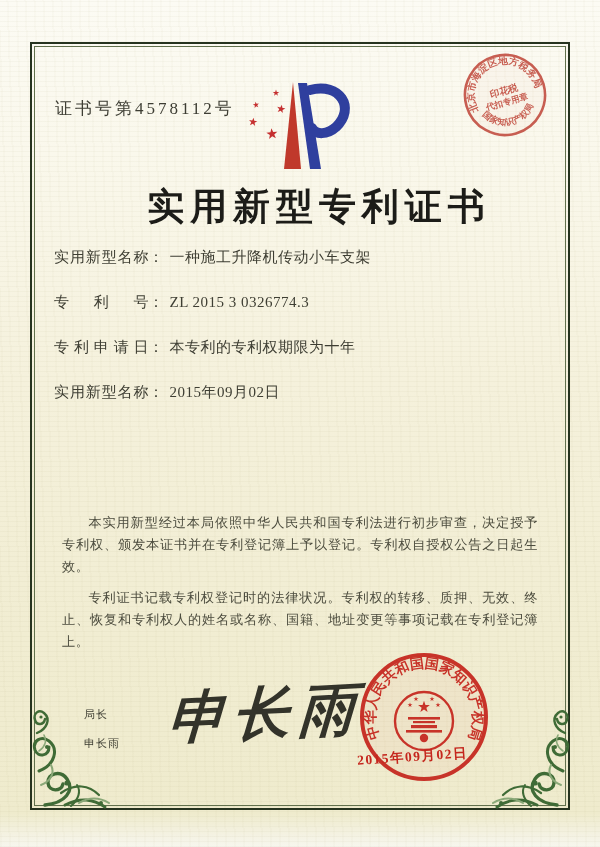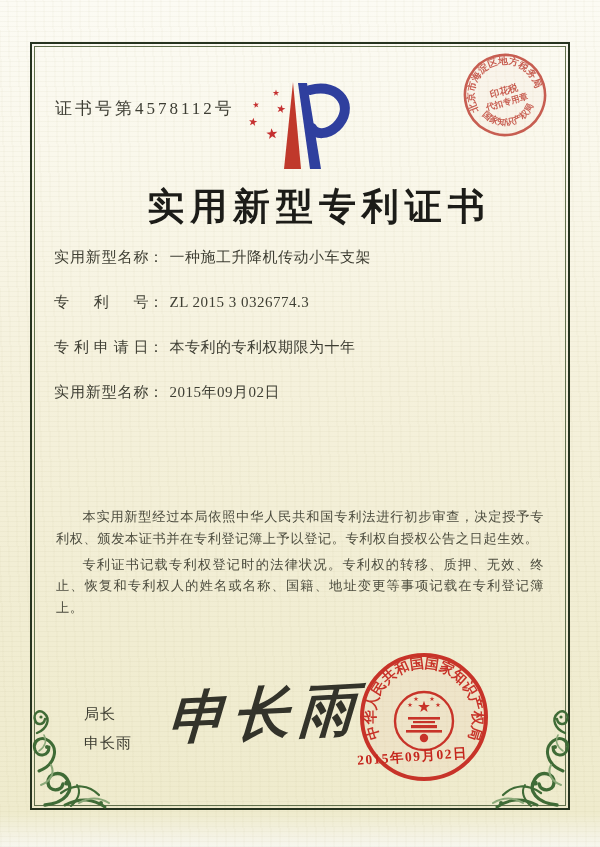--- a/index.html
+++ b/index.html
@@ -39,22 +39,22 @@
   .fields{position:absolute;left:54px;top:249px;right:50px;}
   .field-row{margin-bottom:28.5px;font-size:15px;color:#3e3e33;white-space:nowrap;line-height:16.5px;}
   .field-label{display:inline-block;width:6.3em;text-align:justify;text-align-last:justify;}
   .field-colon{display:inline-block;margin-right:6px;}
   .field-value{letter-spacing:.5px;}
   .body-text{
     position:absolute;left:52px;top:502px;width:496px;
     font-size:13.2px;line-height:21.8px;color:#4c4c3e;
     text-align:justify;letter-spacing:.6px;
   }
-  .body-text p{margin:4px;text-indent:2em;}
-  .signer{position:absolute;left:84px;top:700px;font-size:15px;color:#3b3b30;line-height:29px;letter-spacing:1px;}
+  .body-text p{margin:10px;text-indent:2em;}
+  .signer{position:absolute;left:84px;top:700px;font-size:11px;color:#3b3b30;line-height:29px;letter-spacing:1px;}
   .signature{
     position:absolute;left:168px;top:676px;
     font-size:57px;color:#33332a;font-style:italic;font-weight:600;
     transform:rotate(-3deg) skewX(-6deg);letter-spacing:8px;white-space:nowrap;
   }
   .seal{position:absolute;left:352px;top:645px;width:144px;height:144px;opacity:.93;}
   .seal-date{
     position:absolute;left:357px;top:748px;
     font-size:13.5px;font-weight:700;color:#c5261d;letter-spacing:1.5px;
     transform:rotate(-4deg);white-space:nowrap;

